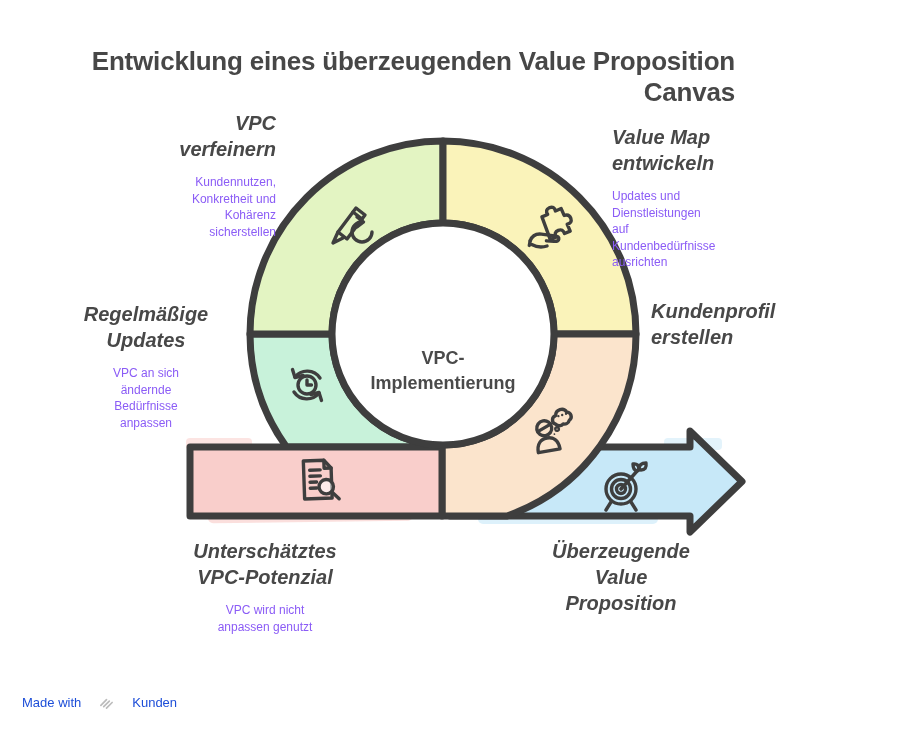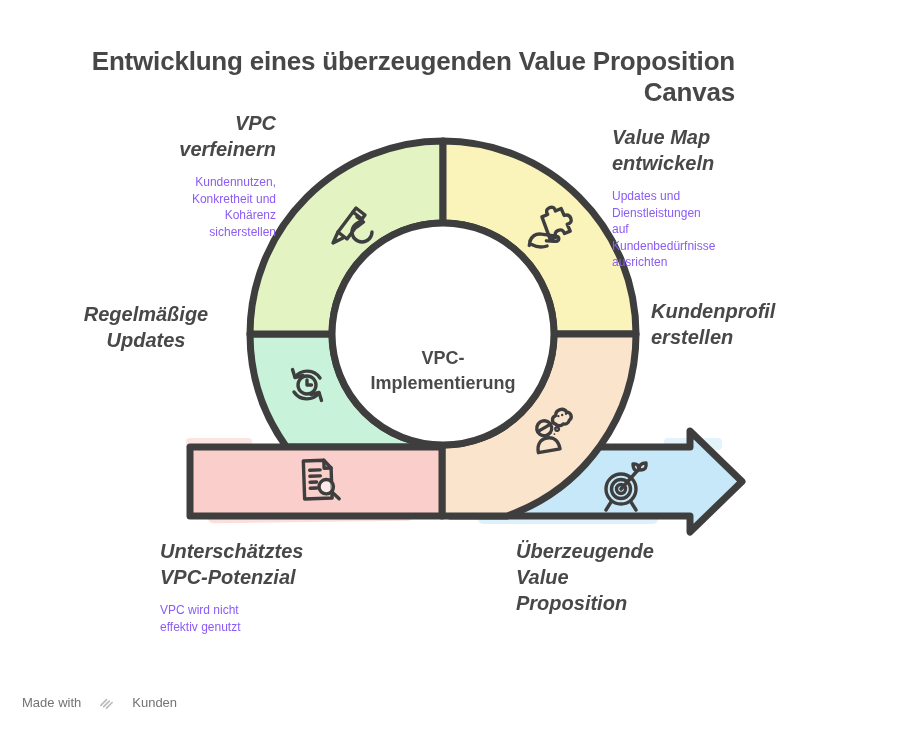--- a/index.html
+++ b/index.html
@@ -17,28 +17,28 @@
     font-size:20px;font-weight:600;color:#484848;line-height:1.3;
     white-space:pre-line;
     font-style:italic;
   }
   .step-desc{
     margin-top:12px;font-size:12px;font-weight:400;color:#8b5cf6;line-height:1.38;
     white-space:pre-line;
   }
   .align-right{text-align:right;}
   .align-left{text-align:left;}
-  .align-center{}
+  .align-center{text-align:center;}
   .hub-label{
     position:absolute;left:363px;top:314px;width:160px;text-align:center;
     font-size:18px;font-weight:600;color:#4a4a4a;line-height:1.4;white-space:pre-line;margin-top:32px;
   }
   .watermark{
     position:absolute;left:22px;top:695px;display:flex;align-items:center;gap:18px;
-    font-size:13px;color:#737373;
+    font-size:13px;color:#1d4ed8;
   }
   .watermark svg{display:block;}
 </style>
 </head>
 <body>
 
 <div id="canvas">
 
   <div class="page-title">Entwicklung eines überzeugenden Value Proposition Canvas</div>
 
@@ -140,32 +140,36 @@
     <div class="step-desc">Updates und
 Dienstleistungen
 auf
 Kundenbedürfnisse
 ausrichten</div>
   </div>
 
   <div class="step-label align-right" style="left:51px;top:301px;width:190px;text-align:center;">
     <div class="step-heading">Regelmäßige
 Updates</div>
+    <div class="step-desc">VPC an sich
+ändernde
+Bedürfnisse
+anpassen</div>
   </div>
 
   <div class="step-label align-left" style="left:651px;top:298px;width:200px;">
     <div class="step-heading">Kundenprofil
 erstellen</div>
   </div>
 
   <div class="step-label align-center" style="left:160px;top:538px;width:210px;">
     <div class="step-heading">Unterschätztes
 VPC-Potenzial</div>
     <div class="step-desc">VPC wird nicht
-effektiv genutzt</div>
+anpassen genutzt</div>
   </div>
 
   <div class="step-label align-center" style="left:516px;top:538px;width:210px;">
     <div class="step-heading">Überzeugende
 Value
 Proposition</div>
   </div>
 
   <div class="hub-label">VPC-
 Implementierung</div>

